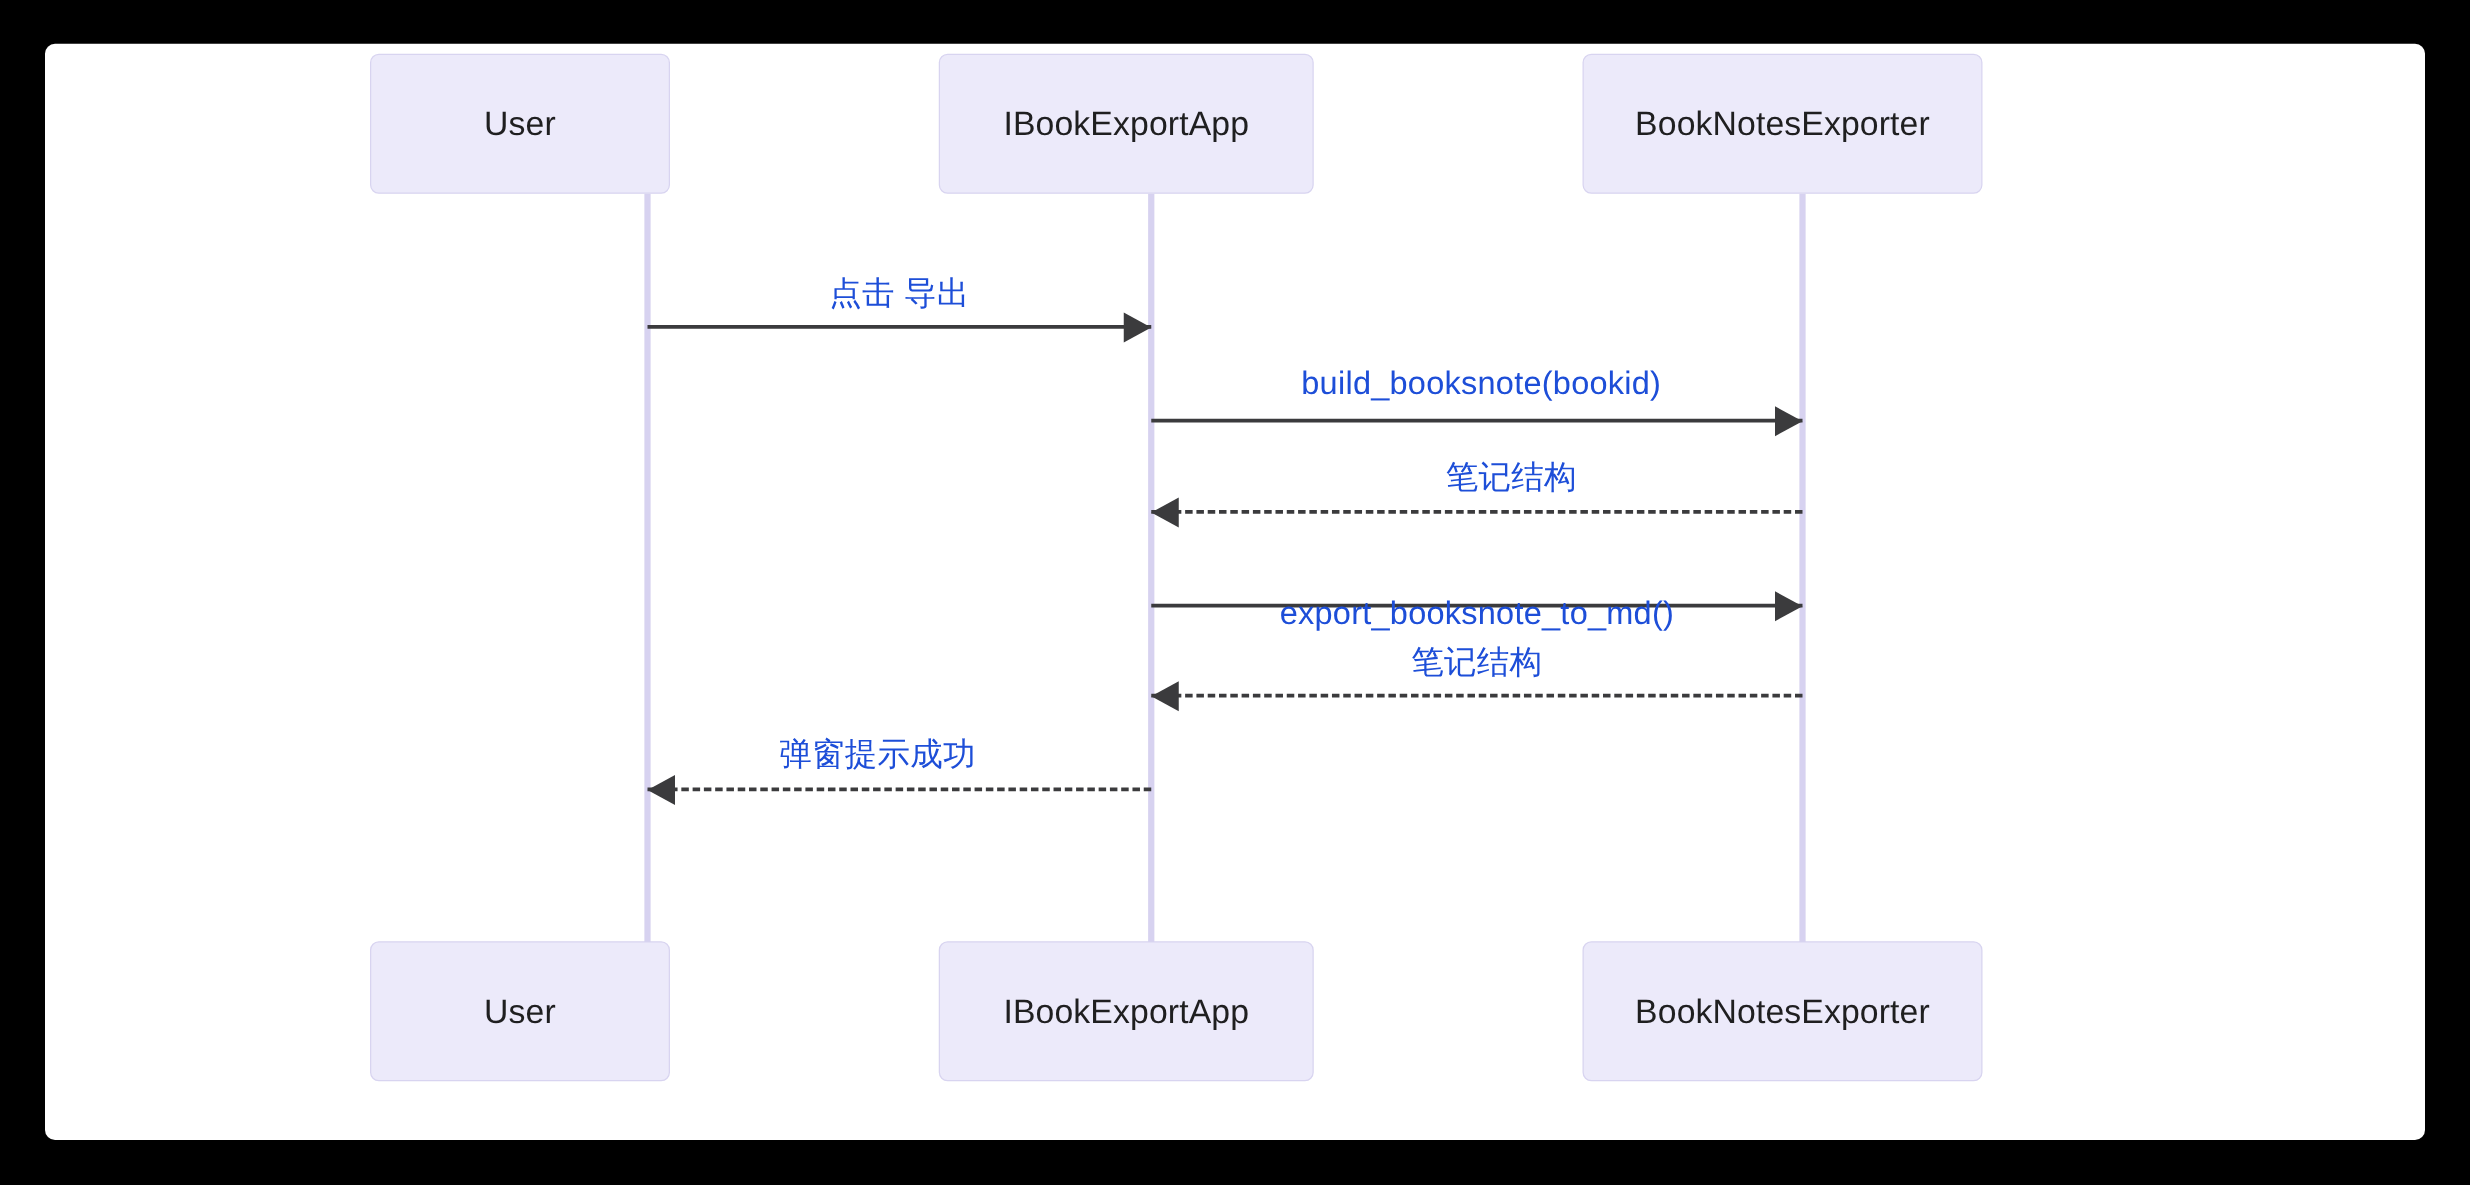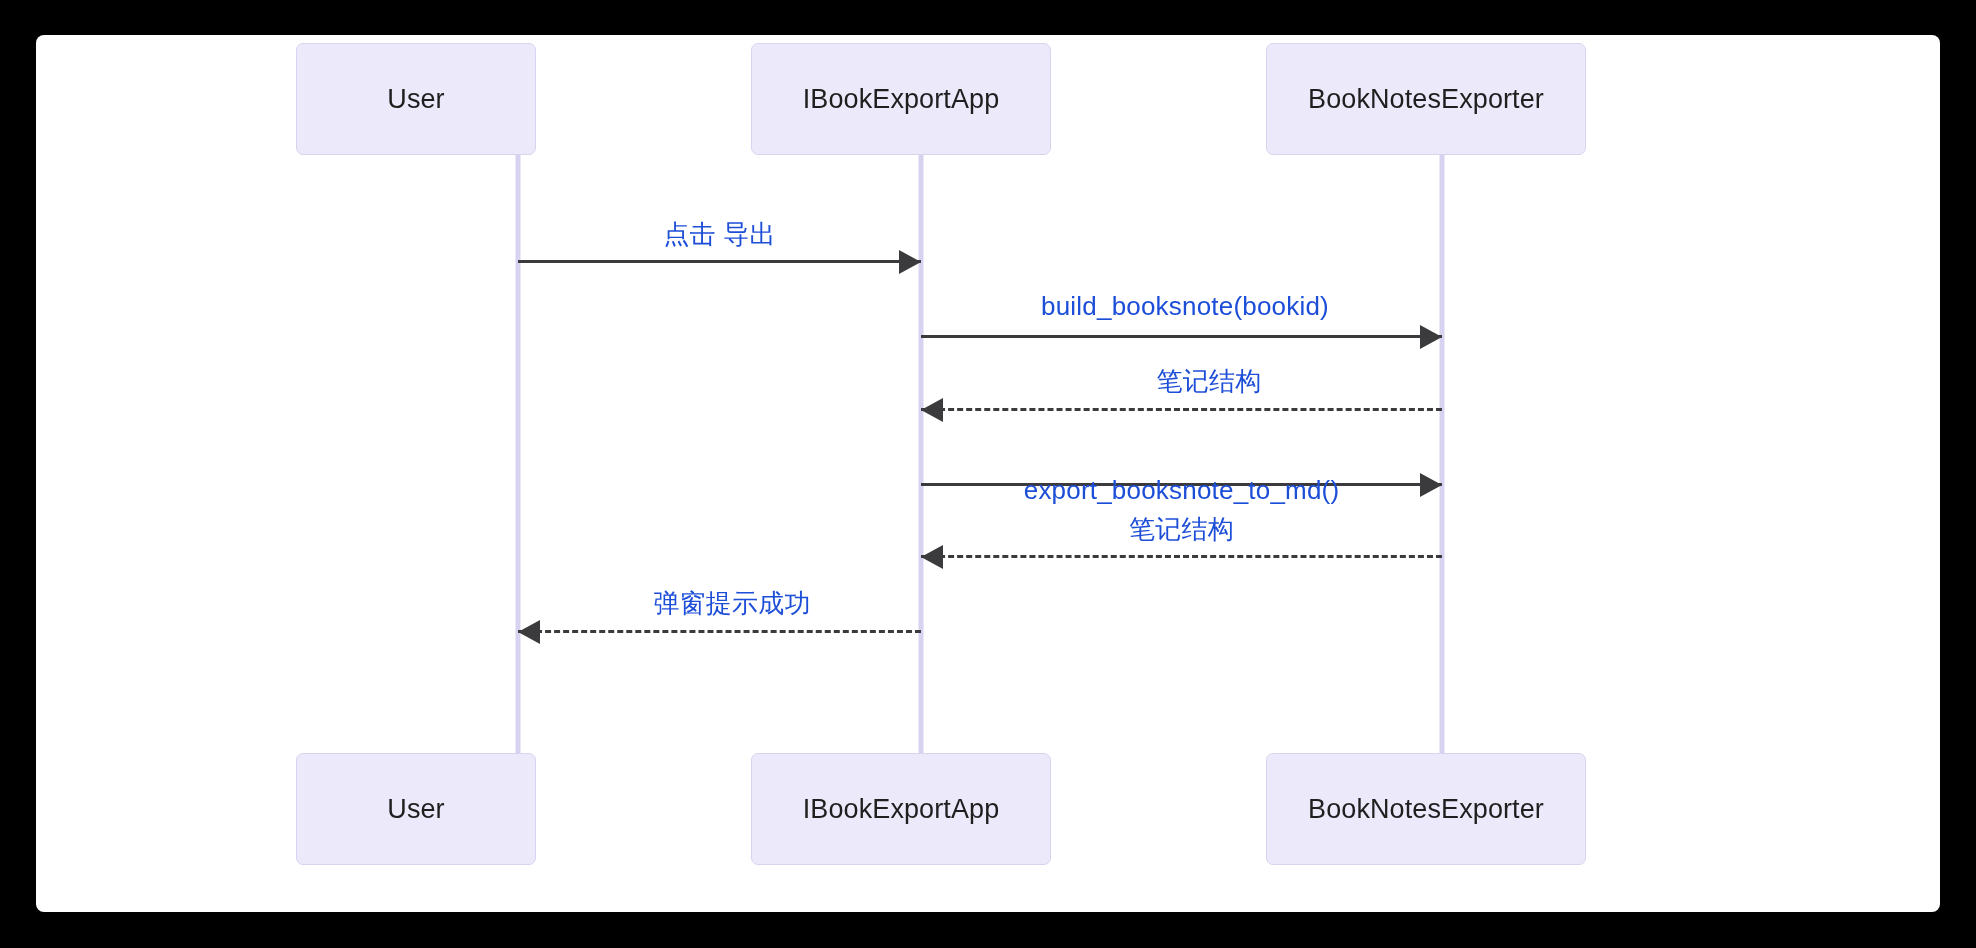--- a/index.html
+++ b/index.html
@@ -149,17 +149,17 @@
           <div class="msg-label" style="left: 1145.5px; top: 404px; margin-top: 36px;">export_booksnote_to_md()</div>
         </div>
         <div style="position: absolute; left: 0px; top: 0px; width: 100%; height: 0px;">
           <div class="msg-line dashed" style="left: 885px; top: 520px; width: 521px; border-top-color: rgb(59, 59, 61);"></div>
           <div class="msg-head left" style="top: 510px; left: 885px; border-right-color: rgb(59, 59, 61);"></div>
           <div class="msg-label" style="left: 1145.5px; top: 477px;">笔记结构</div>
         </div>
         <div style="position: absolute; left: 0px; top: 0px; width: 100%; height: 0px;">
           <div class="msg-line dashed" style="left: 482px; top: 595px; width: 403px; border-top-color: rgb(59, 59, 61);"></div>
           <div class="msg-head left" style="top: 585px; left: 482px; border-right-color: rgb(59, 59, 61);"></div>
-          <div class="msg-label" style="left: 696px; top: 551px;">弹窗提示成功</div>
+          <div class="msg-label" style="left: 666px; top: 551px;">弹窗提示成功</div>
         </div>
       </div>
   </div>
 </div>
 
 </body></html>

